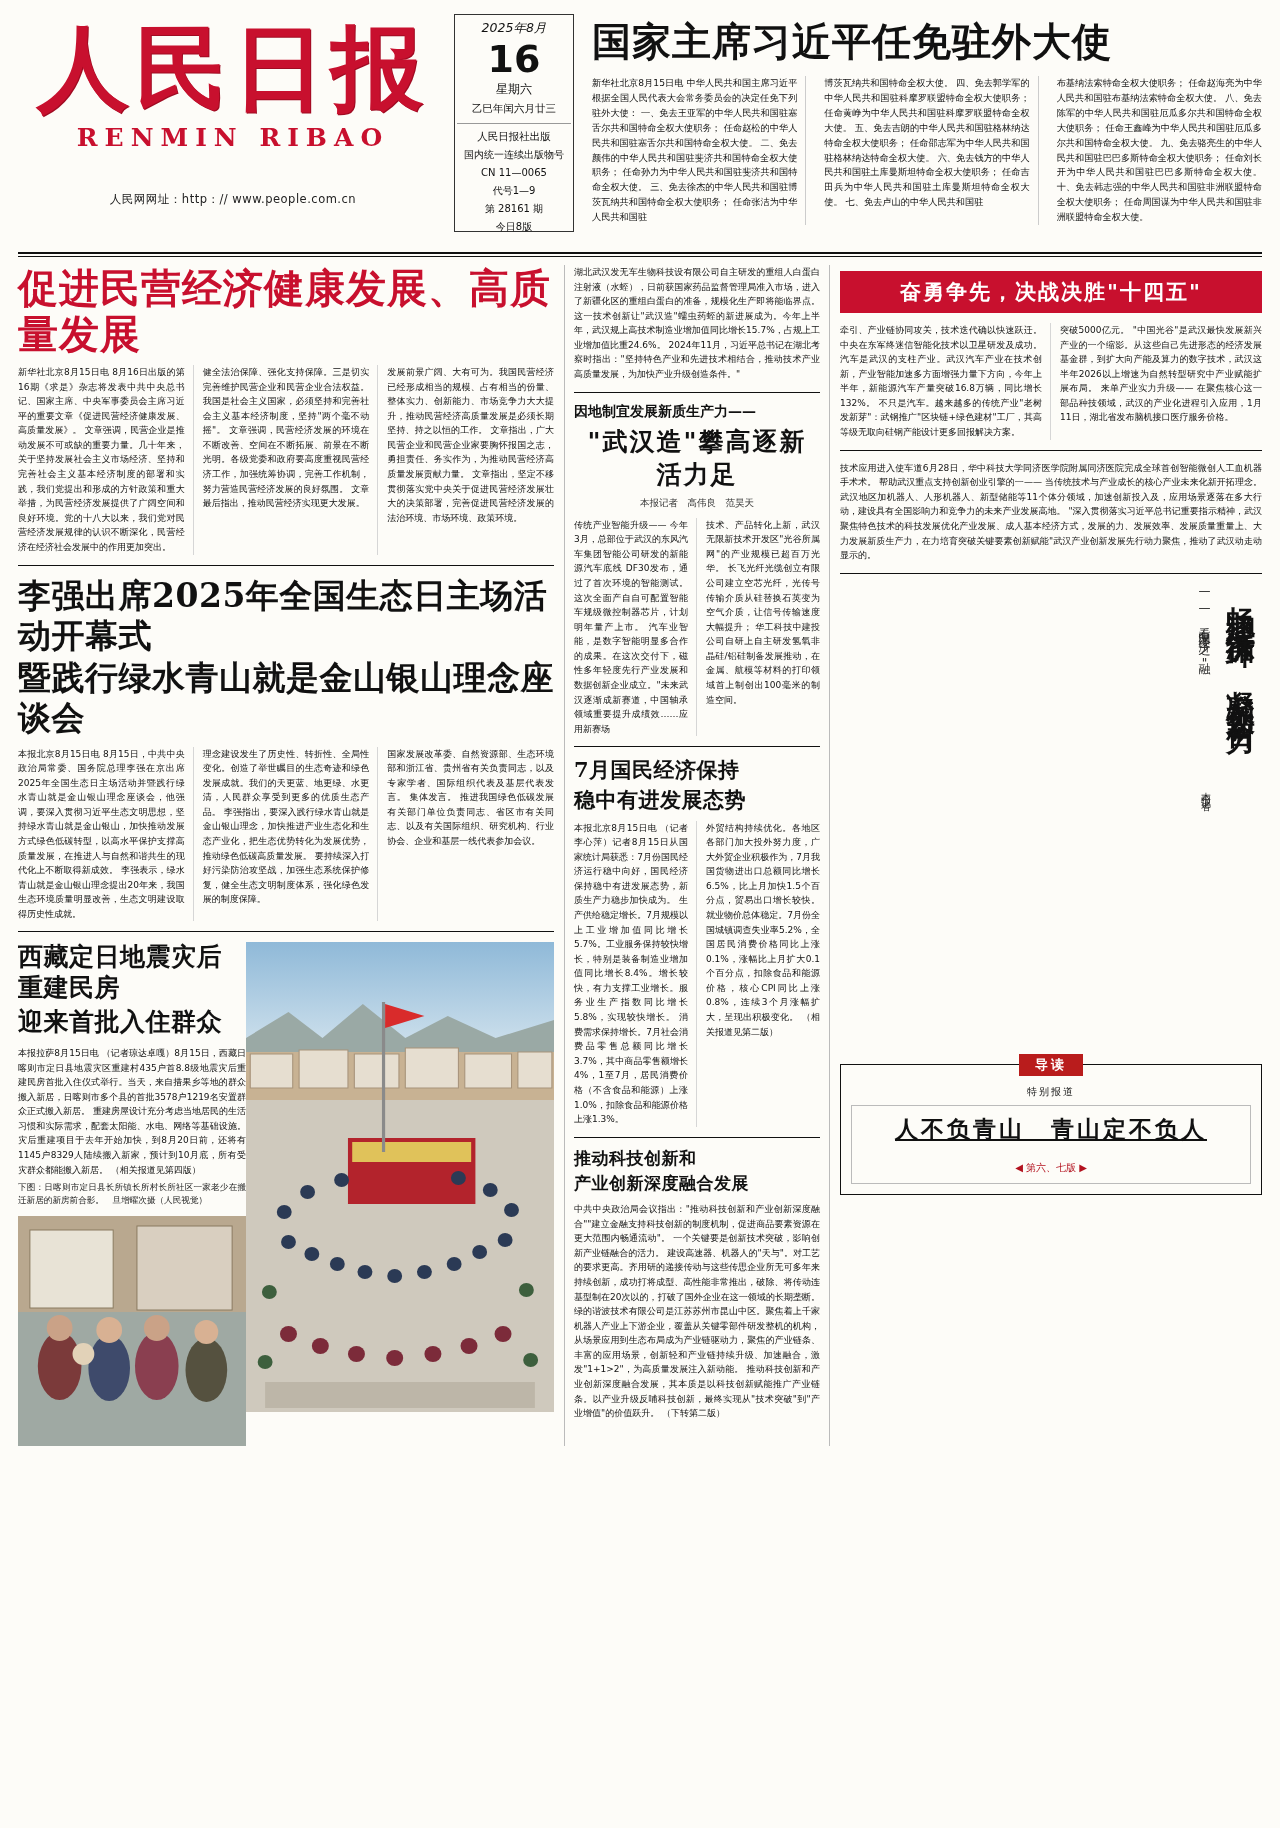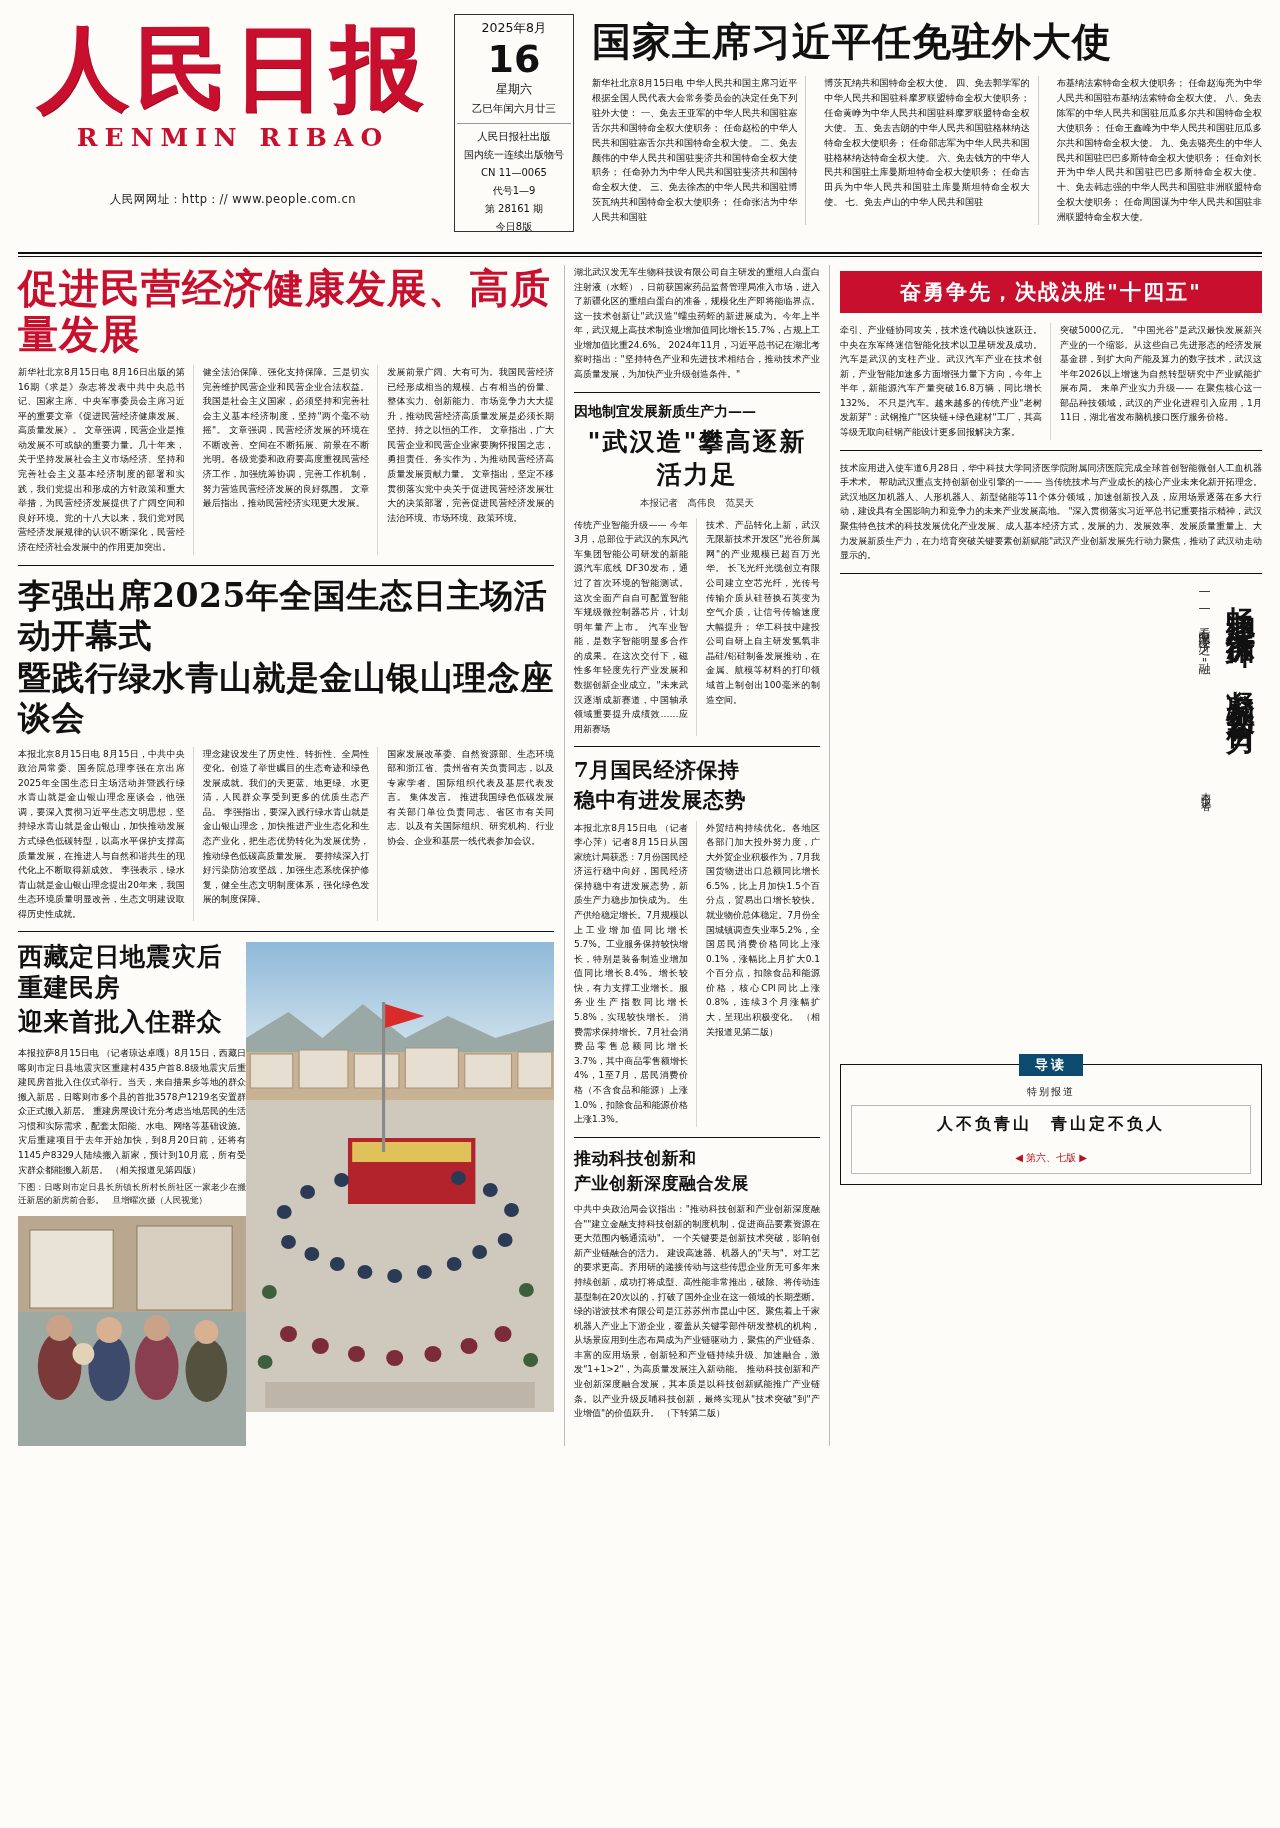--- a/index.html
+++ b/index.html
@@ -25,21 +25,21 @@
     font-family:"DejaVu Serif","Liberation Serif",serif;
     font-size:25px;letter-spacing:7px;color:#c8102e;margin-top:6px;font-weight:700;
   }
   .logo-url{font-size:11.5px;color:#222;margin-top:40px;letter-spacing:.5px;}
 
   .date-box{
     flex:0 0 120px;width:120px;border:1.5px solid #333;margin:0 12px 0 6px;
     text-align:center;font-size:11px;line-height:1.5;padding:4px 2px 6px 2px;box-sizing:border-box;
     height:218px;
   }
-  .date-box .ymd{font-size:12.5px;}
+  .date-box .ymd{font-size:12.5px;font-style:italic;}
   .date-box .day{font-size:38px;font-weight:700;line-height:1;margin:2px 0 2px;}
   .date-box .week{font-size:12px;}
   .date-box .lunar{font-size:10.5px;margin-top:3px;}
   .date-box .pub{font-size:10.5px;margin-top:6px;border-top:1px solid #999;padding-top:5px;}
   .date-box .meta{font-size:10px;margin-top:3px;line-height:1.5;}
 
   .lead-head{flex:1;padding-left:6px;}
   .lead-title{
     font-family:"DejaVu Serif","Liberation Serif",serif;
     font-size:39px;font-weight:700;letter-spacing:1px;line-height:1.18;margin-top:4px;
@@ -104,26 +104,26 @@
   .photo-main{height:392px;}
   .photo-small{height:230px;}
   .cap{font-size:8.6px;line-height:1.55;color:#222;margin-top:4px;text-align:justify;}
 
   
   .guide{
     border:1.5px solid #111;margin-top:10px;padding:8px 10px 10px;text-align:center;position:relative;
   }
   .guide-tag{
     position:absolute;top:-11px;left:50%;transform:translateX(-50%);
-    background:#0c4a6e;color:#fff;font-size:13px;font-weight:700;padding:2px 16px;letter-spacing:3px;
+    background:#b91c1c;color:#fff;font-size:13px;font-weight:700;padding:2px 16px;letter-spacing:3px;
     font-family:"DejaVu Serif","Liberation Serif",serif;
   }
   .guide-sub{font-size:10px;margin:12px 0 6px;letter-spacing:2px;}
   .guide-box{border:1px solid #bbb;padding:8px 4px;}
-  .guide-title{font-size:16px;font-weight:700;font-family:"DejaVu Serif","Liberation Serif",serif;letter-spacing:3px;}
+  .guide-title{font-size:23px;font-weight:700;font-family:"DejaVu Serif","Liberation Serif",serif;letter-spacing:3px;text-decoration:underline;}
   .guide-page{font-size:10px;margin-top:16px;color:#b3121f;}
 </style>
 </head>
 <body>
 
 <div class="page">
 
   <div class="masthead">
     <div class="logo-block">
       <div class="logo-cn">人民日报</div>

